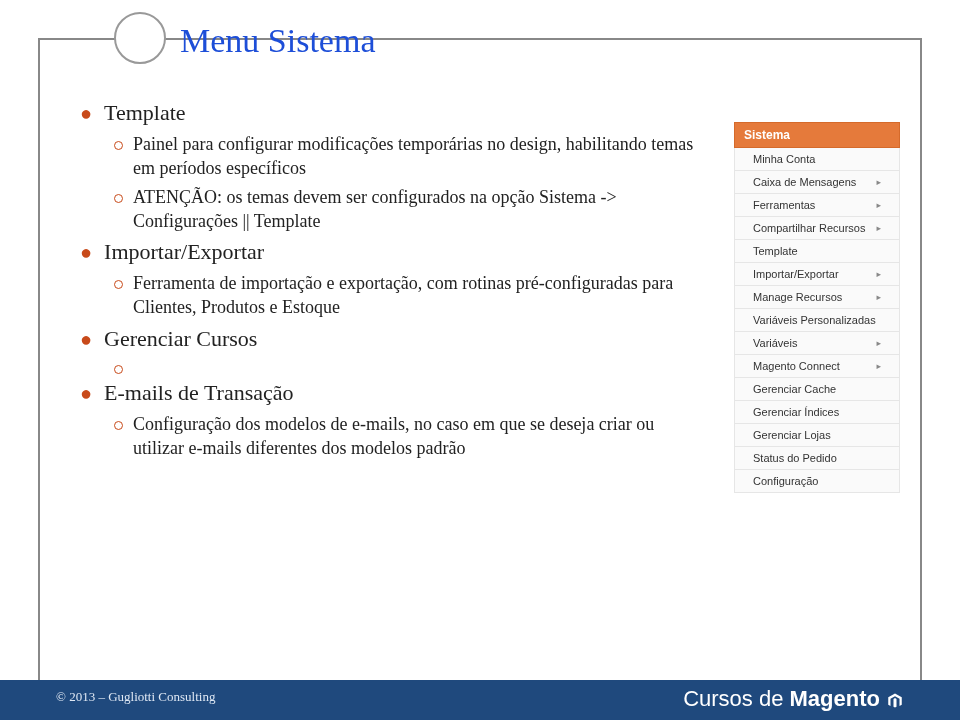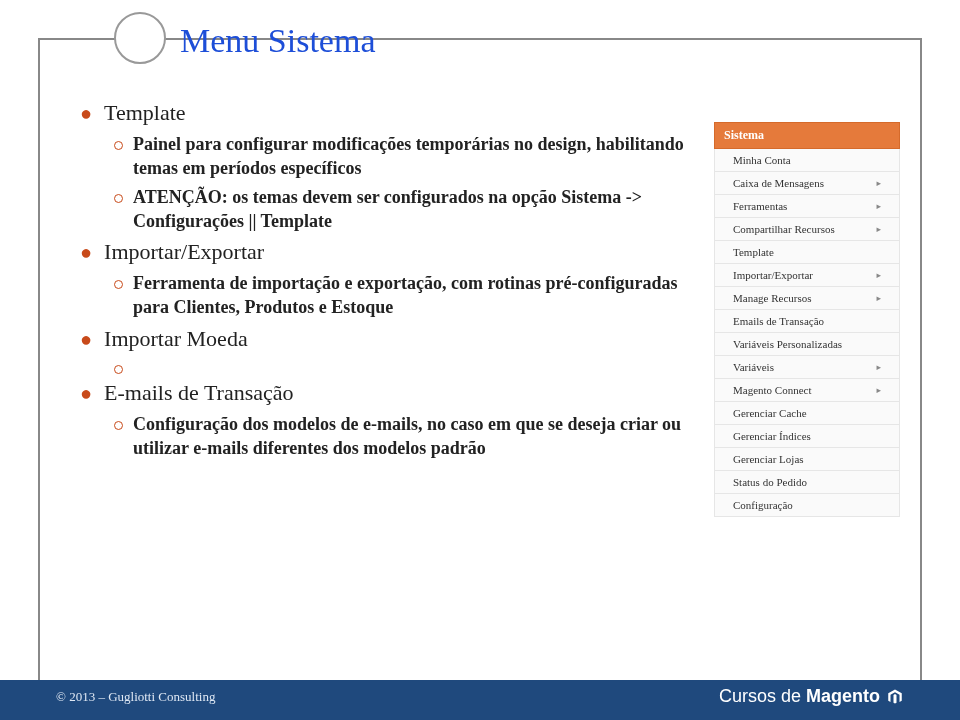--- a/index.html
+++ b/index.html
@@ -36,37 +36,37 @@
   .content {
     position: absolute;
     top: 100px;
     left: 62px;
     width: 640px;
     color: #222;
   }
   .lvl1 { margin-left: 18px; margin-bottom: 6px; }
   .lvl2 { margin-left: 52px; margin-bottom: 4px; font-size: 18px; line-height: 1.35; }
   .lvl1-row { display: flex; align-items: baseline; gap: 12px; font-size: 22px; }
-  .lvl2-row { display: flex; align-items: baseline; gap: 10px; font-weight: bold; }
+  .lvl2-row { display: flex; align-items: baseline; gap: 10px; }
   .dot { color: #c84a1a; font-size: 20px; line-height: 1; }
   .ring {
     display: inline-block;
     width: 9px; height: 9px;
     border: 1.5px solid #c84a1a;
     border-radius: 50%;
     margin-top: 7px;
     flex-shrink: 0;
   }
   .sidebar {
     position: absolute;
     right: 60px;
     top: 122px;
-    width: 186px;
+    width: 166px;
     background: #fff;
-    font-family: Liberation Serif, serif;
+    font-family: Liberation Sans, sans-serif;
     font-size: 11px;
     color: #333;
   }
   .sidebar-header {
     background: #e57a3b;
     color: #fff;
     font-weight: bold;
     padding: 5px 9px;
     font-size: 12px;
     border: 1px solid #d56a2b;
@@ -97,21 +97,21 @@
     font-size: 13px;
     font-family: Georgia, serif;
     top: 9px;
   }
   .footer-right {
     position: absolute;
     right: 56px;
     color: #fff;
     top: 6px;
     font-family: Arial, sans-serif;
-    font-size: 18px;
+    font-size: 22px;
     font-weight: 300;
     display: flex;
     align-items: center;
     gap: 6px;
   }
   .mage-icon {
     width: 18px; height: 18px;
     display: inline-block;
   }
   .bold { font-weight: bold; }
@@ -154,21 +154,21 @@
   <div class="lvl2">
     <div class="lvl2-row">
         <span class="ring"></span>
         <span>Ferramenta de importação e exportação, com rotinas pré-configuradas para Clientes, Produtos e Estoque</span>
       </div>
   </div>
 
   <div class="lvl1" style="margin-top:6px;">
     <div class="lvl1-row">
         <span class="dot">●</span>
-        <span>Importar Moeda</span>
+        <span>Gerenciar Cursos</span>
       </div>
   </div>
   <div class="lvl2">
     <div class="lvl2-row">
         <span class="ring"></span>
       </div>
   </div>
 
   <div class="lvl1" style="margin-top:6px;">
     <div class="lvl1-row">
@@ -206,23 +206,20 @@
       <div class="sidebar-item">
         <span>Template</span>
       </div>
       <div class="sidebar-item">
         <span>Importar/Exportar</span>
         <span class="chev">▸</span>
       </div>
       <div class="sidebar-item">
         <span>Manage Recursos</span>
         <span class="chev">▸</span>
-      </div>
-      <div class="sidebar-item">
-        <span>Emails de Transação</span>
       </div>
       <div class="sidebar-item">
         <span>Variáveis Personalizadas</span>
       </div>
       <div class="sidebar-item">
         <span>Variáveis</span>
         <span class="chev">▸</span>
       </div>
       <div class="sidebar-item">
         <span>Magento Connect</span>

